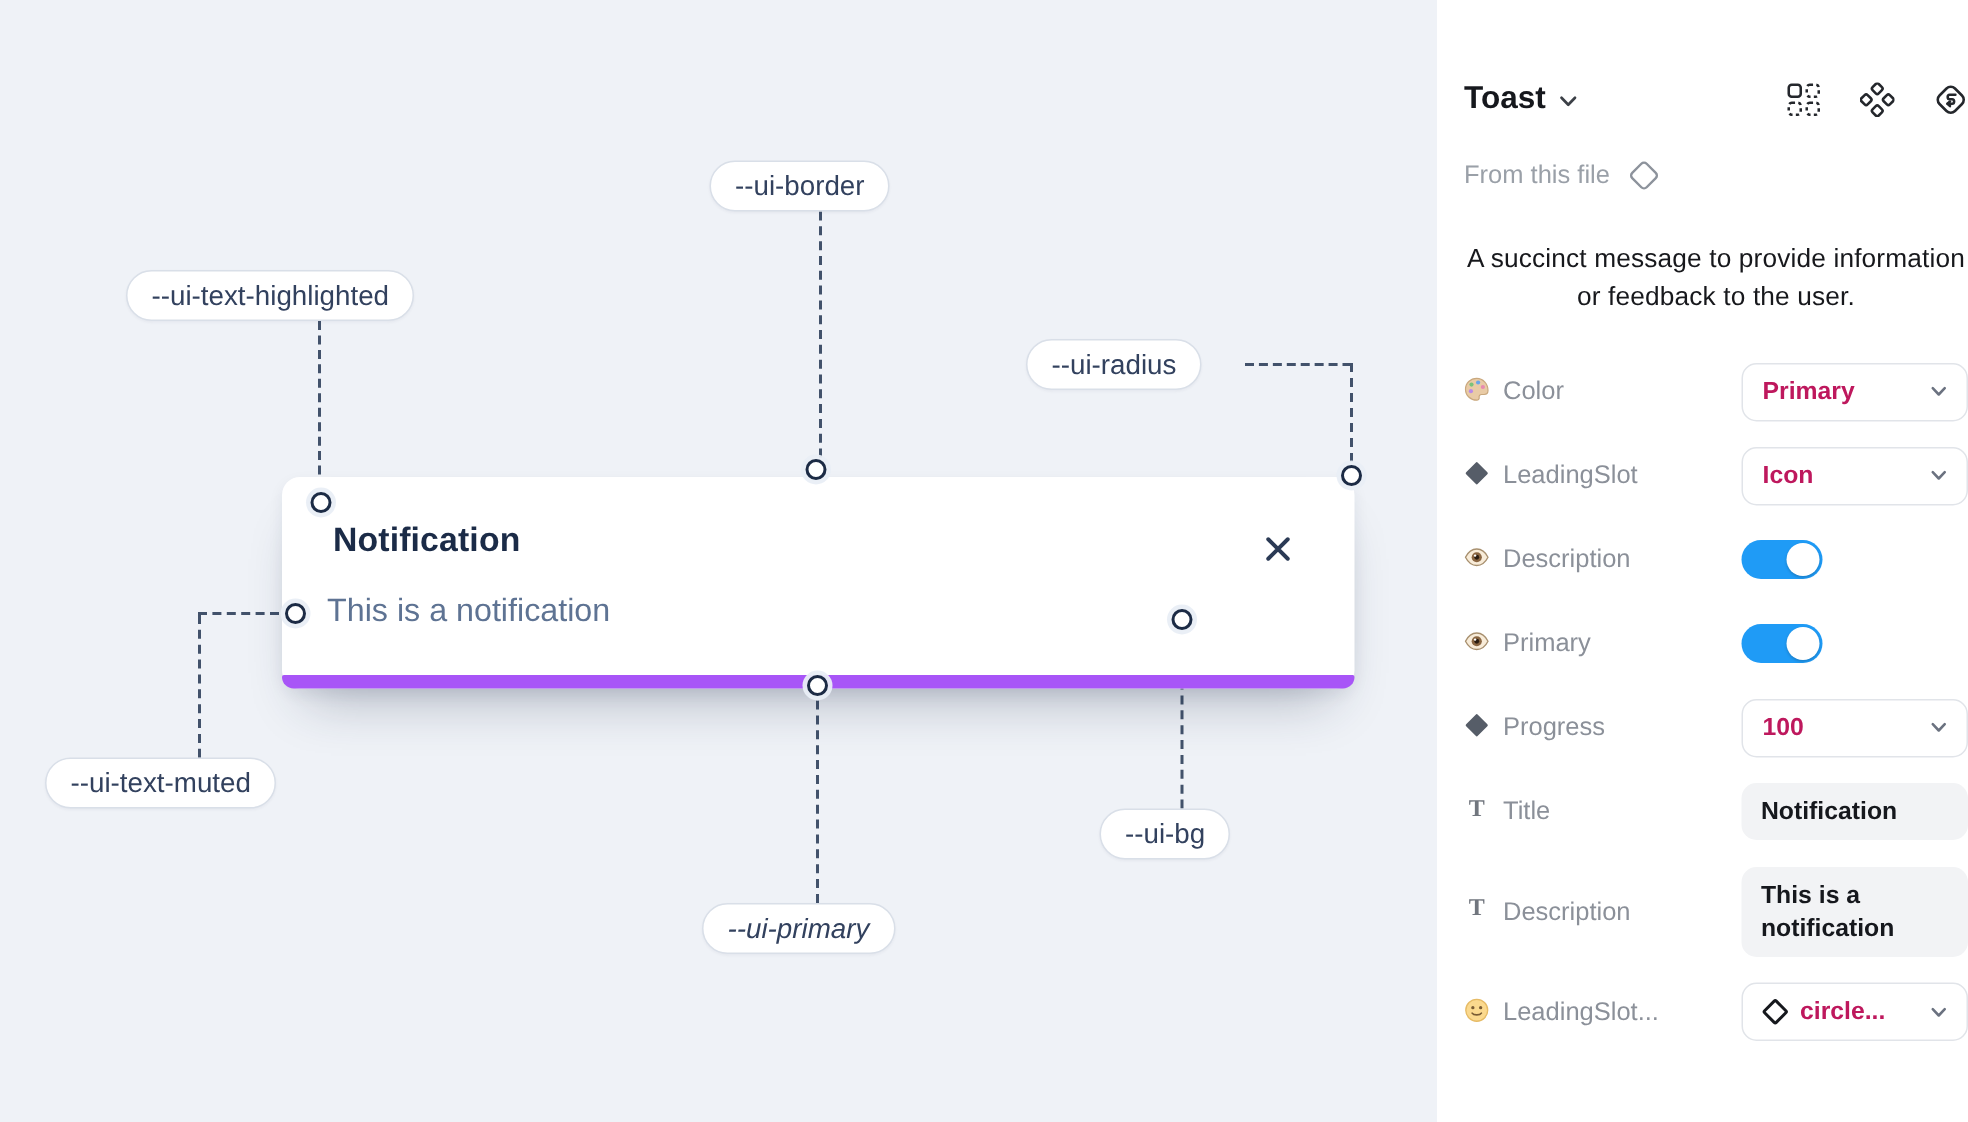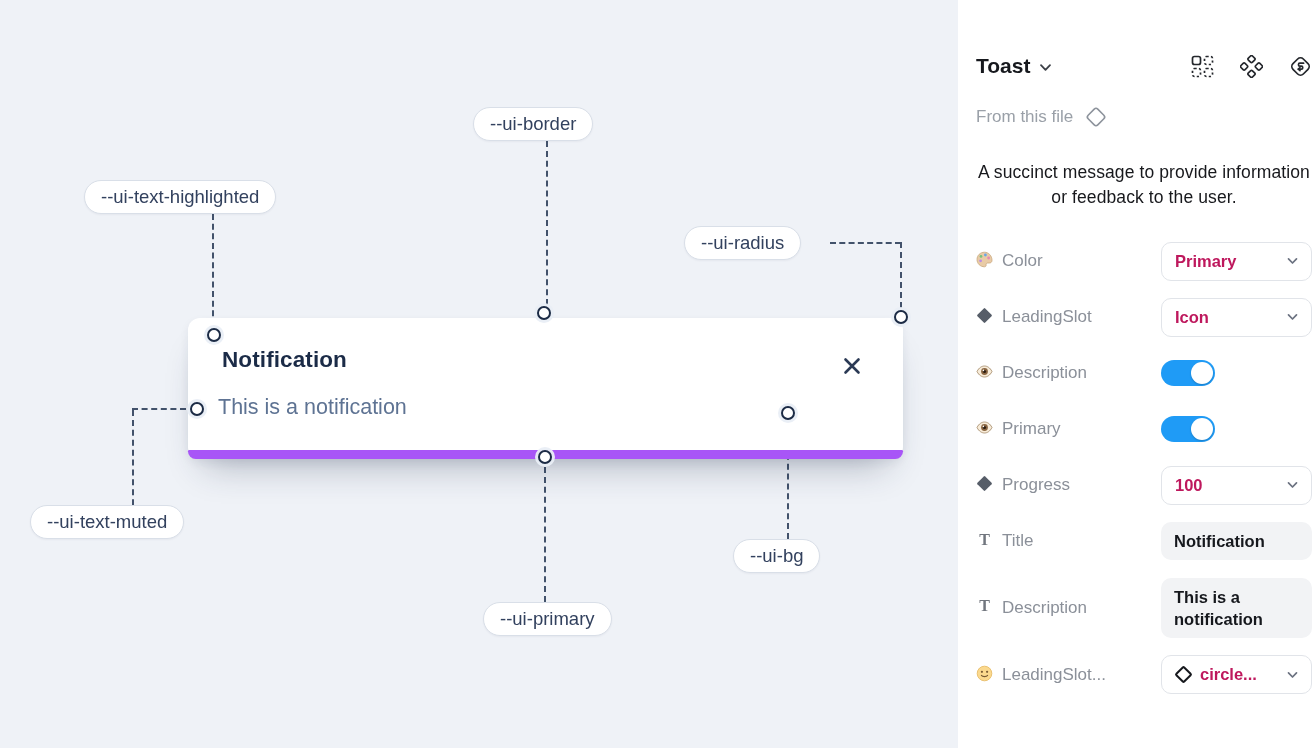--- a/index.html
+++ b/index.html
@@ -132,21 +132,21 @@
     <svg class="toast-close" viewBox="0 0 20 20">
       <path d="M3.5 3.5 L16.5 16.5 M16.5 3.5 L3.5 16.5" stroke="#2b3a55" stroke-width="2.6" stroke-linecap="round"></path>
     </svg>
     <div class="toast-progress"></div>
   </div>
 
   <div class="pill" style="left:473px; top:107px;">--ui-border</div>
   <div class="pill" style="left:684px; top:226px;">--ui-radius</div>
   <div class="pill" style="left:84px; top:180px;">--ui-text-highlighted</div>
   <div class="pill" style="left:30px; top:505px;">--ui-text-muted</div>
-  <div class="pill" style="left:483px; top:602px;">--ui-primary</div>
+  <div class="pill" style="left:468px; top:602px;font-style:italic;">--ui-primary</div>
   <div class="pill" style="left:733px; top:539px;">--ui-bg</div>
 
   <div class="dot" style="left:537px; top:306px;"></div>
   <div class="dot" style="left:894px; top:310px;"></div>
   <div class="dot" style="left:207px; top:328px;"></div>
   <div class="dot" style="left:190px; top:402px;"></div>
   <div class="dot" style="left:781px; top:406px;"></div>
   <div class="dot" style="left:538px; top:450px;"></div>
 </div>
 

